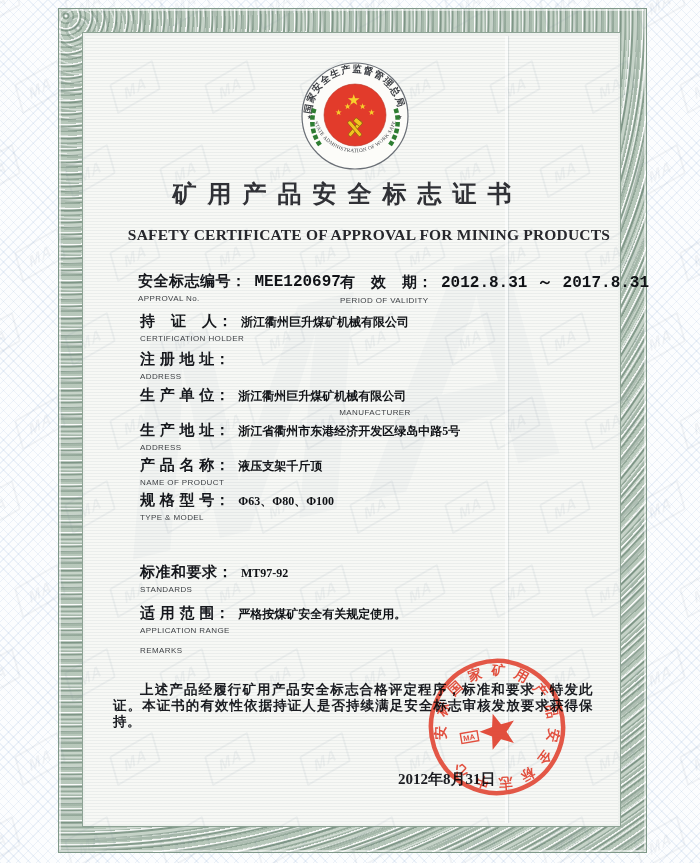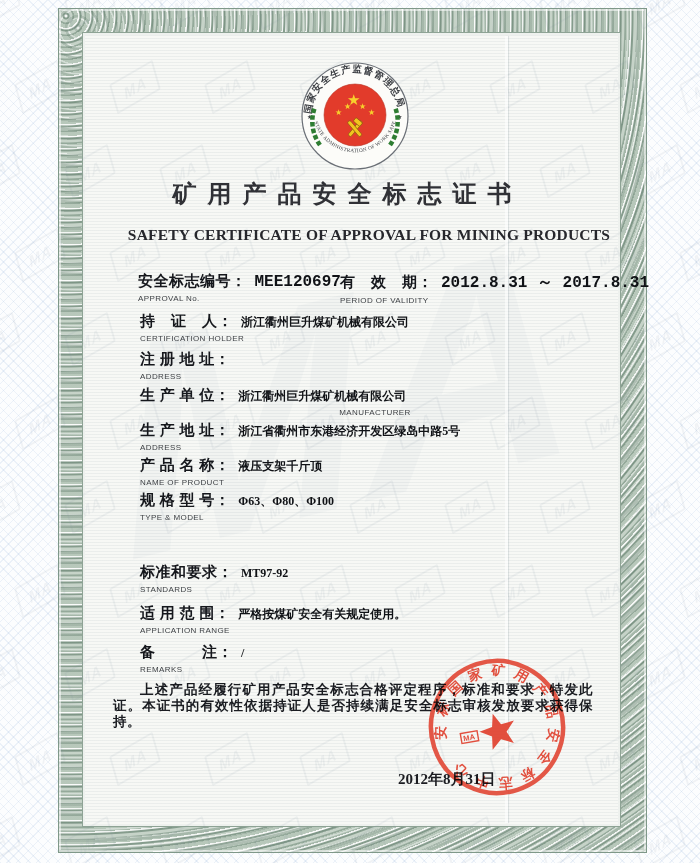--- a/index.html
+++ b/index.html
@@ -274,24 +274,20 @@
           <div class="f-sub">STANDARDS</div>
         </div>
         <div class="field-row" style="top: 604px;">
           <div class="f-line">
             <span class="f-label">适 用 范 围：</span>
             <span class="f-value">严格按煤矿安全有关规定使用。</span>
           </div>
           <div class="f-sub">APPLICATION RANGE</div>
         </div>
         <div class="field-row" style="top: 643px;">
-          <div class="f-line">
-            <span class="f-label">备　　　注：</span>
-            <span class="f-value">/</span>
-          </div>
           <div class="f-sub">REMARKS</div>
         </div>
       </div>
 
     <div class="notice">上述产品经履行矿用产品安全标志合格评定程序，标准和要求，特发此证。本证书的有效性依据持证人是否持续满足安全标志审核发放要求获得保持。</div>
 
     <div class="issue-date">2012年8月31日</div>
 
     <svg class="seal" viewBox="0 0 150 150">
       <g transform="rotate(-18 75 75)" stroke="none">

